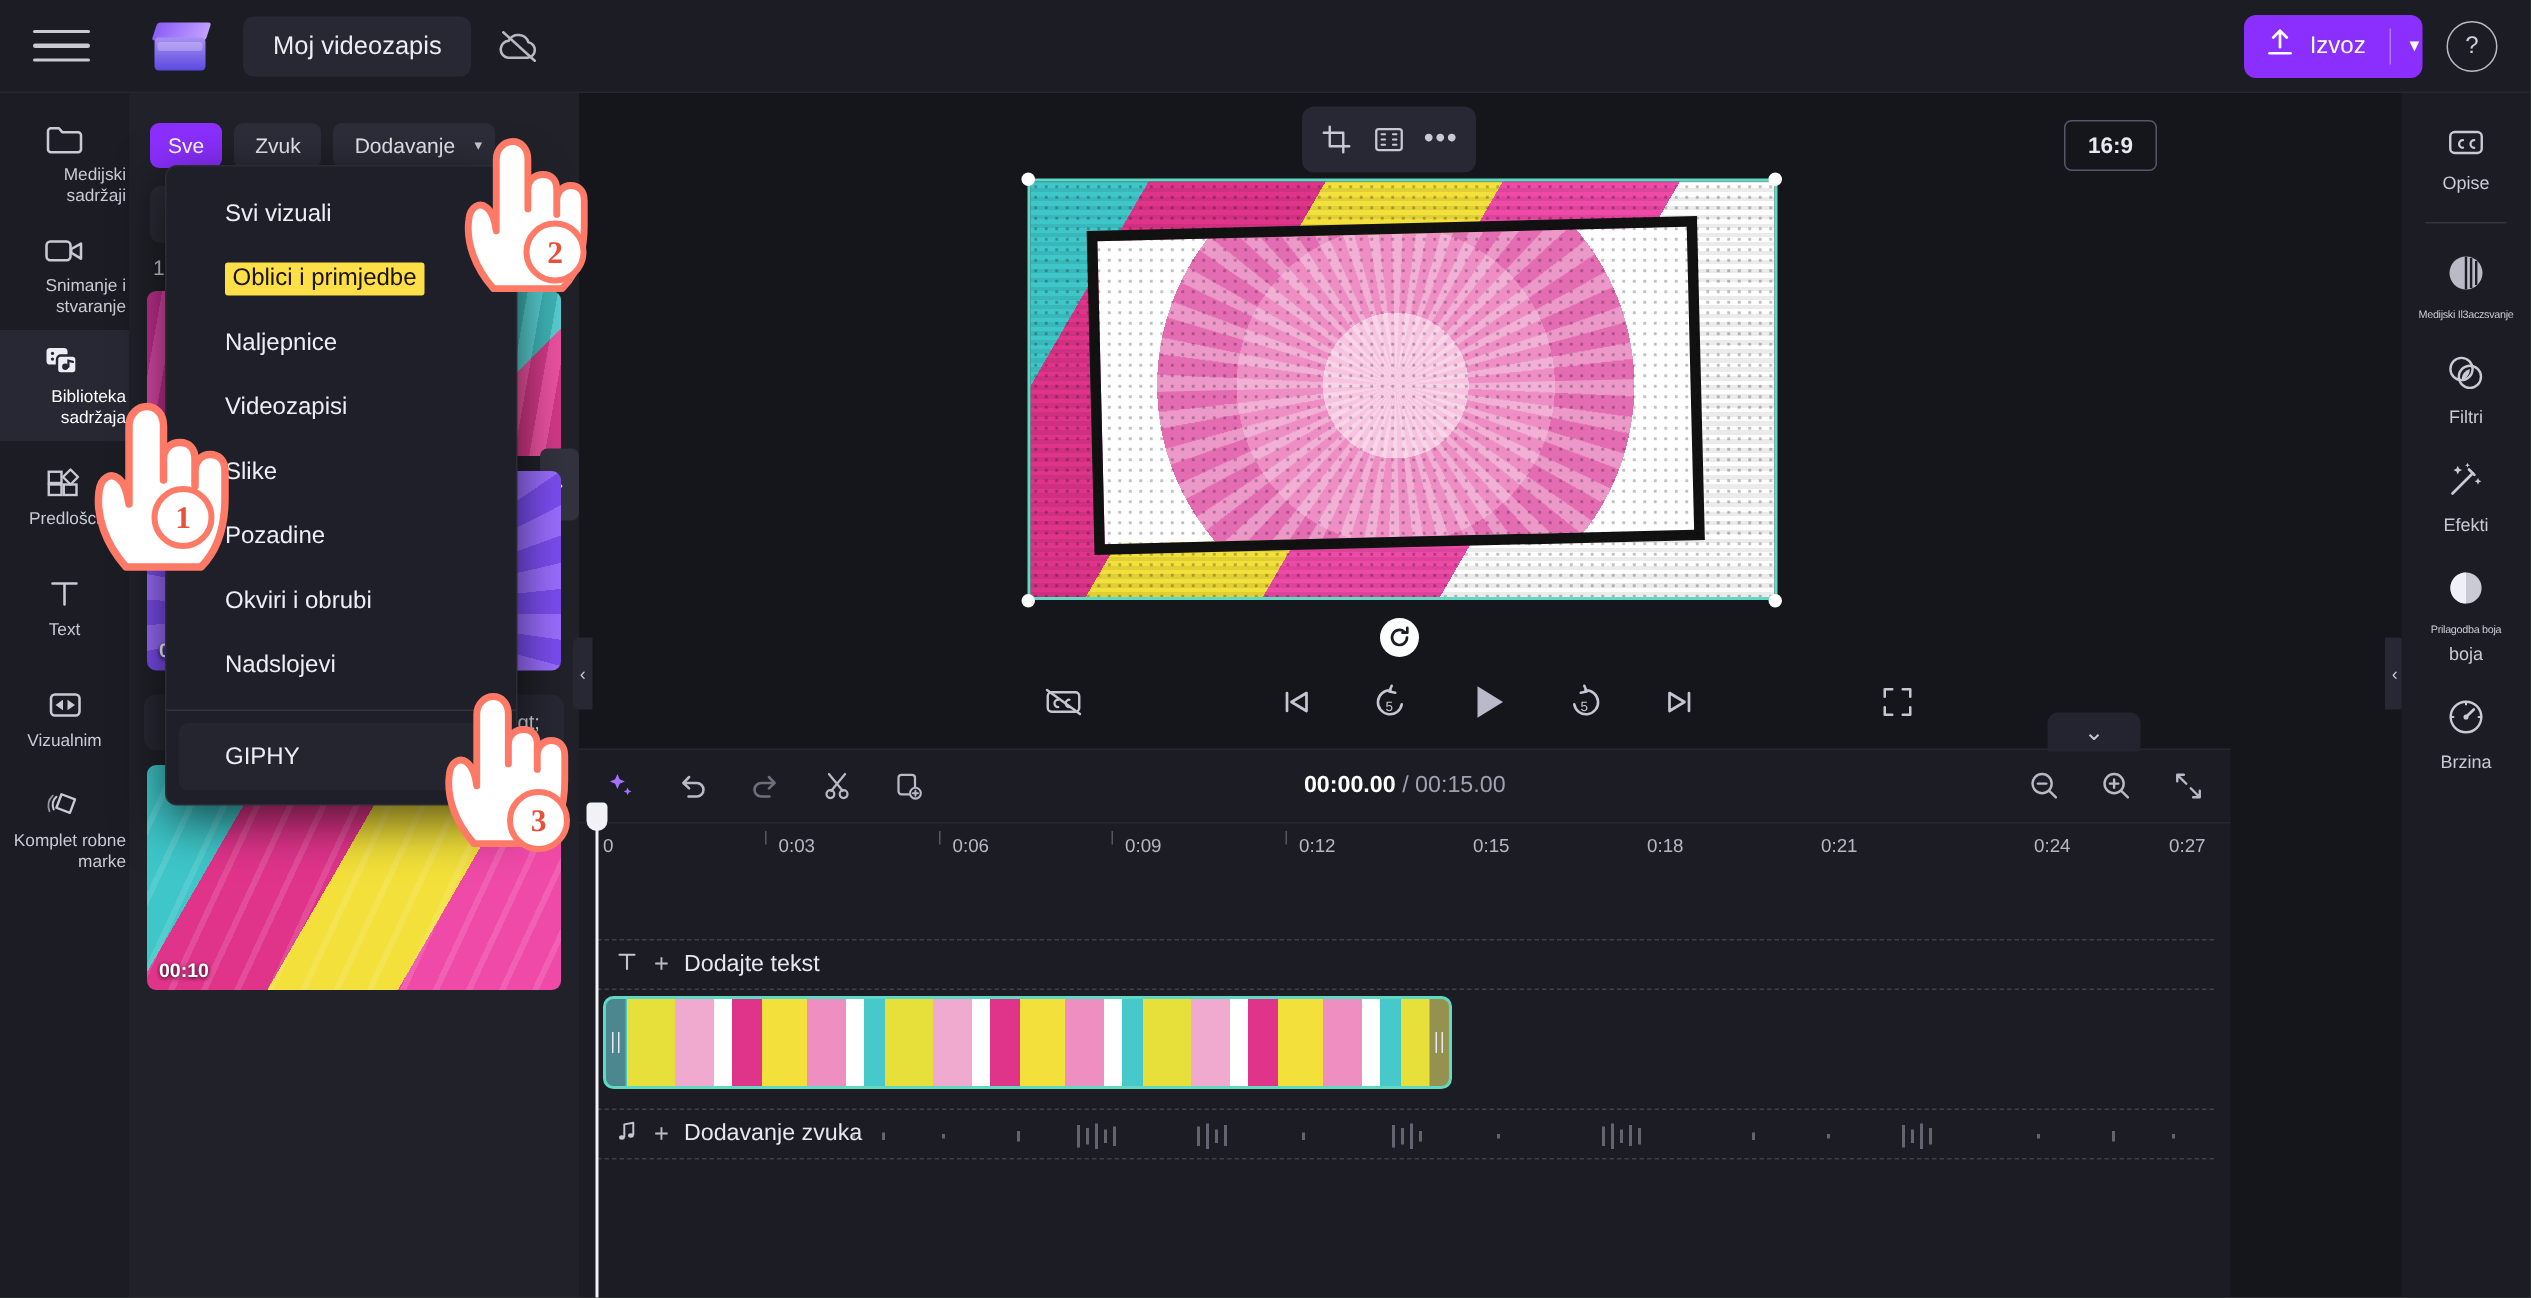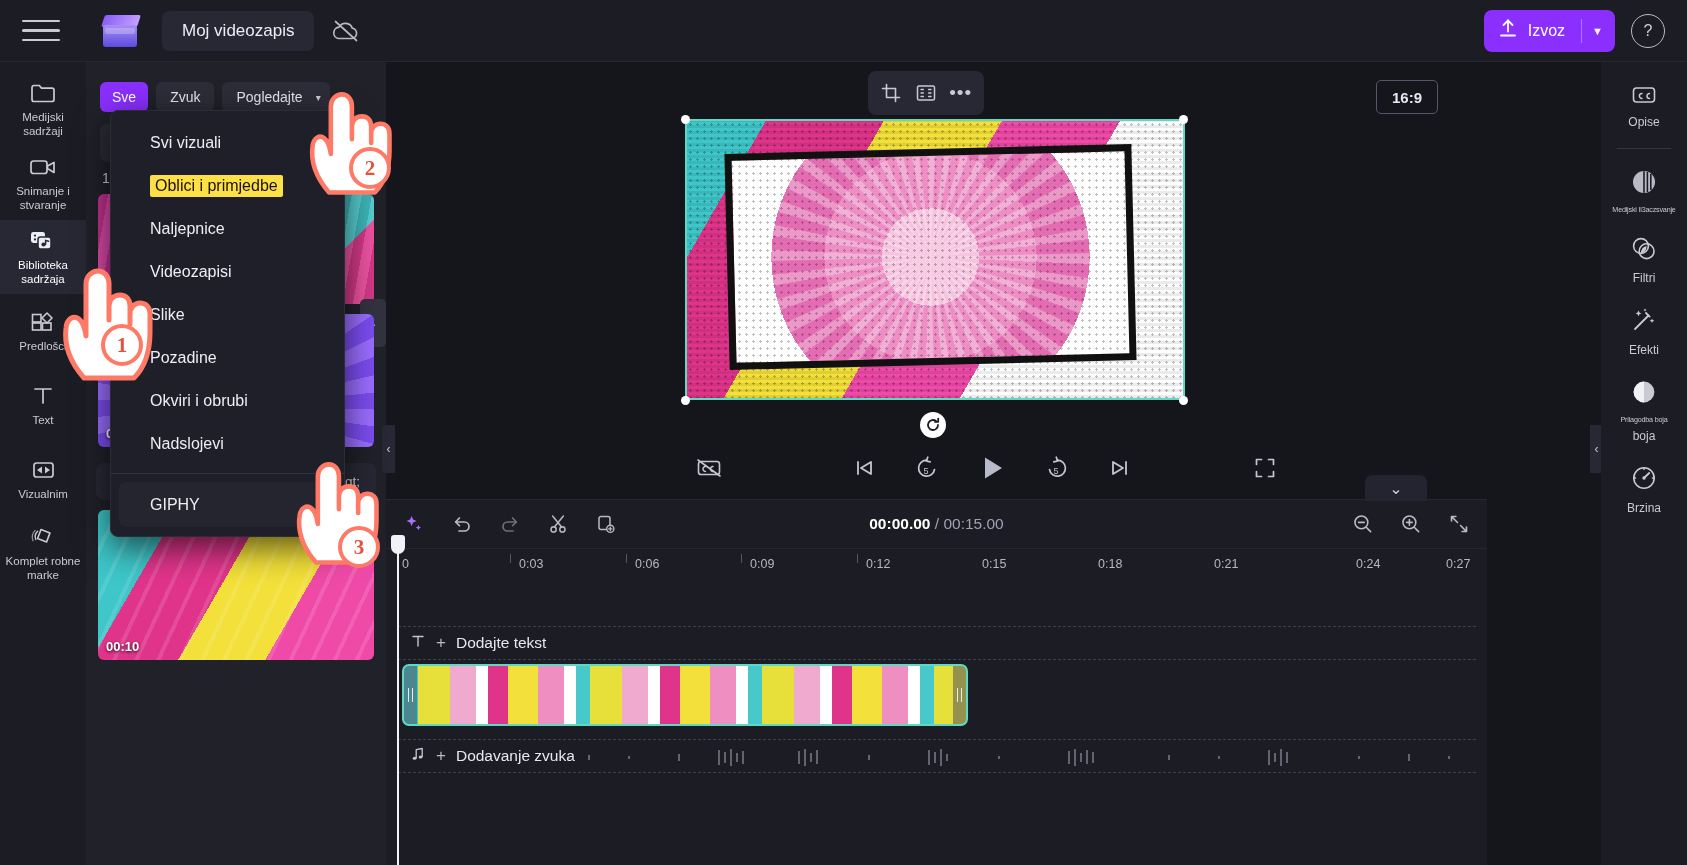--- a/index.html
+++ b/index.html
@@ -40,35 +40,35 @@
   }
 
   .proj-title {
     margin-left: 22px; height: 40px; padding: 0 20px; display:flex; align-items:center;
     background:#272834; border-radius: 7px; font-size: 17px; color:#ececf3; cursor:text;
   }
   .cloud-off { margin-left: 10px; width:44px; height:40px; display:flex;align-items:center;justify-content:center; cursor:pointer;}
 
   .topbar-right { margin-left:auto; display:flex; align-items:center; gap: 16px; padding-right: 22px; }
   .export-btn {
-    display:flex; align-items:center; gap:10px; height: 42px; padding: 0 12px 0 14px;
+    display:flex; align-items:center; gap:10px; height: 42px; padding: 0 0 0 14px;
     background: #8b2fff; border-radius: 8px; color:#fff; font-size: 16px; cursor:pointer;
     border: none;
   }
   .export-btn .divider { width:1px; height:24px; background:rgba(255,255,255,.35); margin-left:6px;}
   .help-btn { width:34px;height:34px;border-radius:50%;border:1.6px solid #b9bac6; display:flex;align-items:center;justify-content:center;font-size:16px;color:#cfd0da;cursor:pointer;}
 
   
   .leftrail {
     position:absolute; top:62px; left:0; width: 86px; height: 803px;
     background:#1b1c24; display:flex; flex-direction:column; align-items:center; padding-top:10px;
   }
   .rail-item {
     width: 86px; min-height: 74px; display:flex; flex-direction:column; align-items:center; justify-content:center;
-    gap:5px; color:#c9cad4; font-size: 11.5px; text-align:center; cursor:pointer; padding: 6px 2px; line-height:1.15;
+    gap:5px; color:#c9cad4; font-size: 11.5px; text-align:right; cursor:pointer; padding: 6px 2px; line-height:1.15;
   }
   .rail-item.active { background:#272834; color:#fff; }
   .rail-item .ricon { height:26px; display:flex;align-items:center;justify-content:center; }
   .rail-item .rlabel { max-width: 82px; }
 
   
   .leftpanel {
     position:absolute; top:62px; left:86px; width: 300px; height: 803px;
     background:#202129; overflow:hidden;
   }
@@ -390,21 +390,21 @@
       <div class="rlabel">Komplet robne marke</div>
     </div>
   </div>
 
   <div class="leftpanel">
 
     <div class="chips">
       <div class="chip sel">Sve</div>
       <div class="chip">Zvuk</div>
       <div class="chip split">
-        <span>Pogledajte</span>
+        <span>Dodavanje</span>
         <span class="caret">▾</span>
       </div>
     </div>
 
     <div class="search-wrap">
       <div class="search-box">
         <span>
           <svg width="15" height="15" viewBox="0 0 15 15" fill="none">
             <circle cx="6.4" cy="6.4" r="4.6" stroke="#9a9bab" stroke-width="1.5"></circle>
             <path d="M9.9 9.9l3.2 3.2" stroke="#9a9bab" stroke-width="1.5" stroke-linecap="round"></path>

